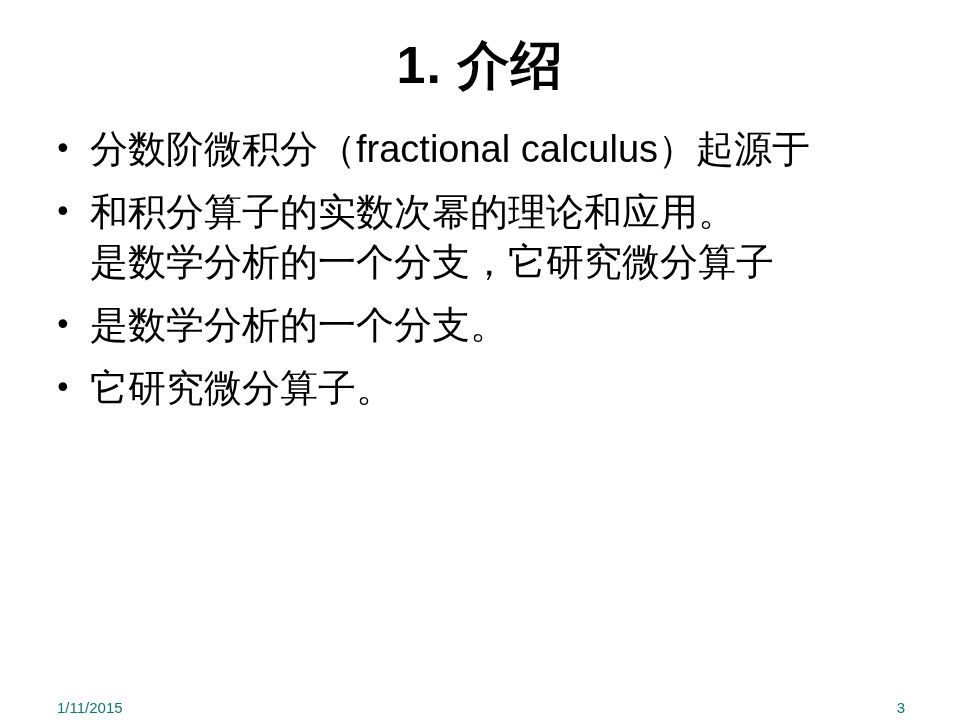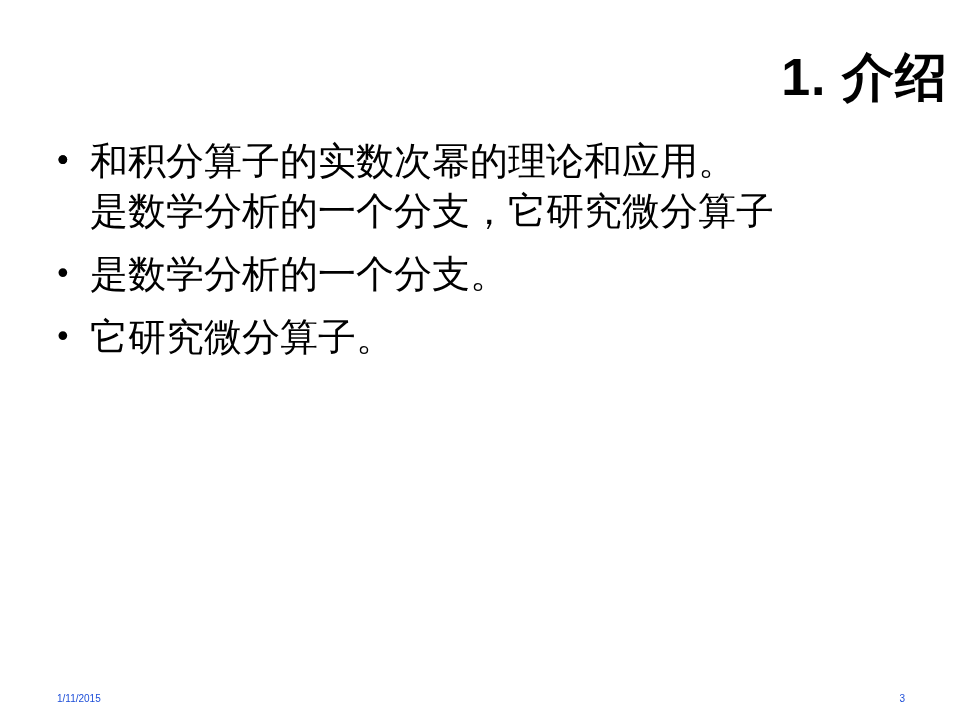--- a/index.html
+++ b/index.html
@@ -11,23 +11,23 @@
     position: relative;
     width: 960px;
     height: 720px;
     background: #ffffff;
     overflow: hidden;
     
     font-family: "Liberation Sans", serif;
     color: #000000;
   }
   .slide-title {
-    margin: 12px;
+    margin: 0;
     padding-top: 30px;
-    text-align: right;
+    text-align: center;
     font-size: 52px;
     line-height: 70px;
     font-weight: bold;
     letter-spacing: 1px;
   }
   .bullet-list {
     list-style: none;
     margin: 24px 30px 0 52px;
     padding: 0;
   }
@@ -46,39 +46,40 @@
     line-height: 50px;
     font-family: "DejaVu Sans", sans-serif;
   }
   .line {
     display: block;
     white-space: nowrap;
   }
   .footer-date,
   .footer-page {
     position: absolute;
-    bottom: 16px;
-    font-size: 10px;
-    color: #1d4ed8;
+    bottom: 4px;
+    font-size: 15px;
+    color: #0f766e;
   }
   .footer-date { left: 57px; }
   .footer-page { right: 55px; }
 </style>
 </head>
 <body>
 
 <div class="slide">
 
   <h1 class="slide-title">1. 介绍</h1>
 
   <ul class="bullet-list">
 
     <li class="bullet-item">
       <span class="bullet-dot">•</span>
       <span class="bullet-text">
+        <span class="line">分数阶微积分（fractional calculus）起源于</span>
       </span>
     </li>
 
     <li class="bullet-item">
       <span class="bullet-dot">•</span>
       <span class="bullet-text">
         <span class="line">和积分算子的实数次幂的理论和应用。</span>
         <span class="line">是数学分析的一个分支，它研究微分算子</span>
       </span>
     </li>

